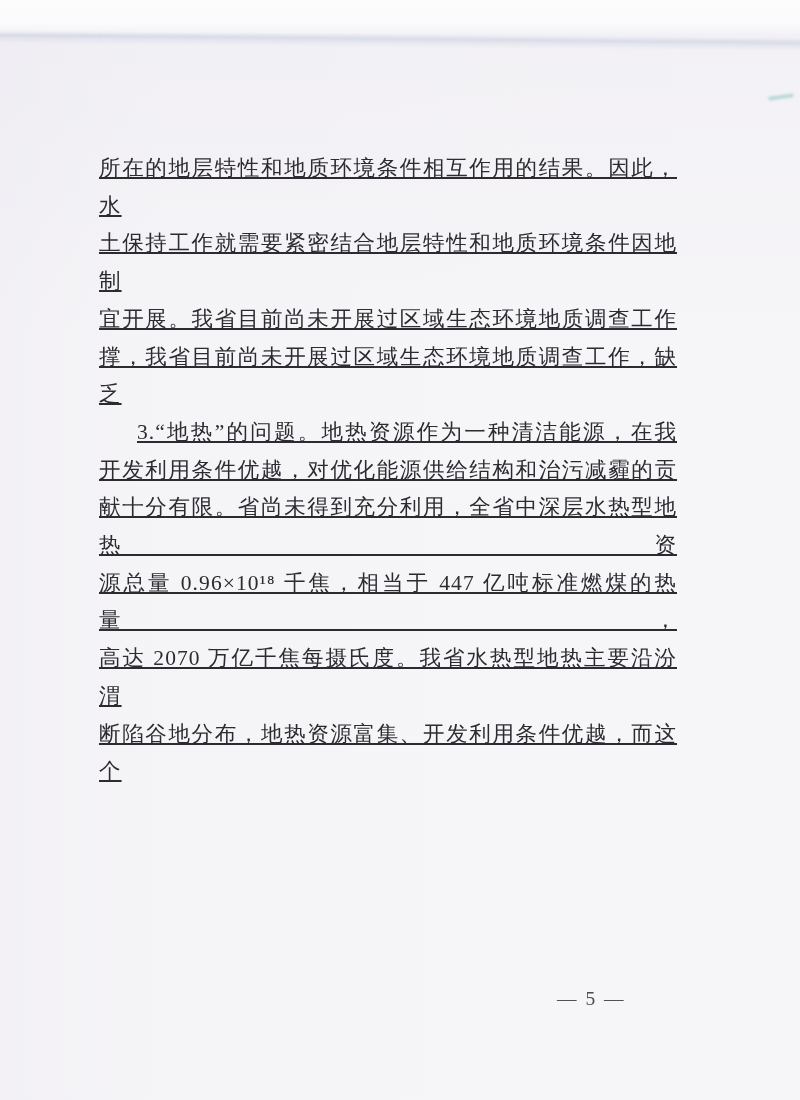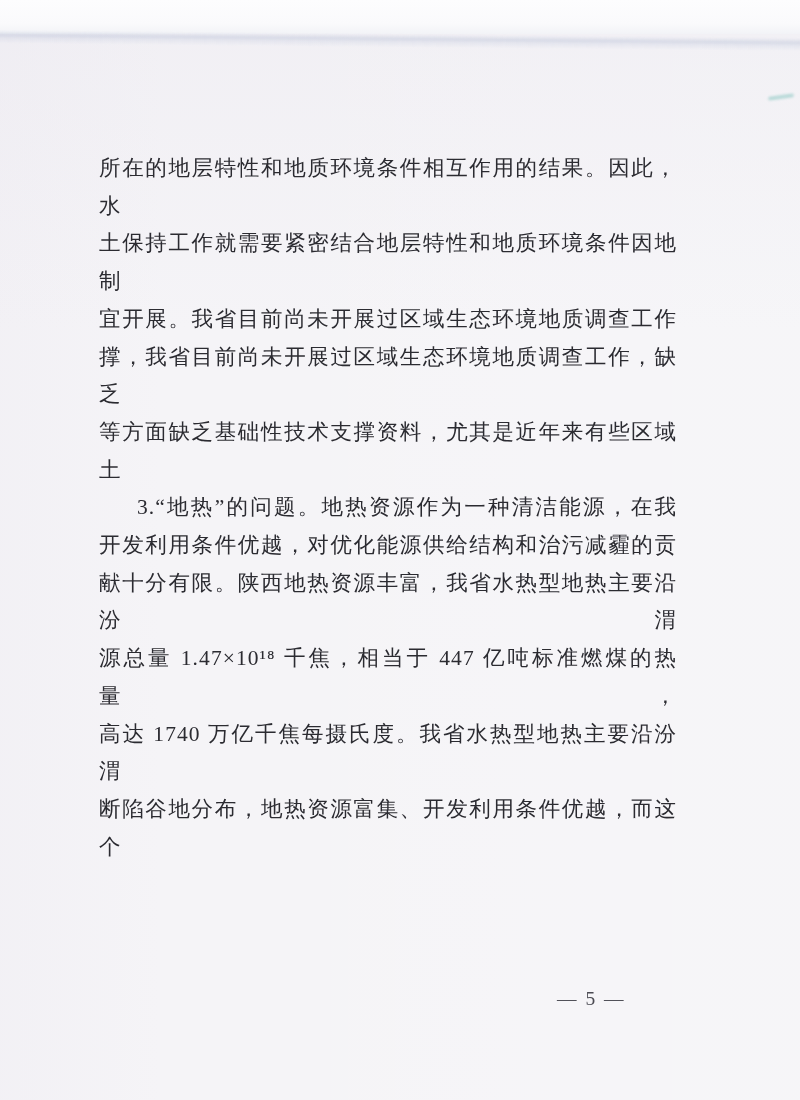--- a/index.html
+++ b/index.html
@@ -68,21 +68,21 @@
   .content {
     position: absolute;
     left: 99px;
     top: 150px;
     width: 578px;
     color: var(--ink, #2b2b31);
     font-size: 21.5px;
     line-height: 37.7px;
     letter-spacing: 0.05em;
   }
-  .paragraph { margin: 0; }
+  .paragraph { margin: 0; text-decoration: underline; }
   .line {
     white-space: nowrap;
     text-align: justify;
     text-align-last: left;
   }
   .line.fill {
     white-space: normal;
     text-align-last: justify;
   }
   .line.indent {
@@ -105,25 +105,24 @@
   <div class="paper-tone"></div>
   <div class="scan-top-light"></div>
   <div class="scan-band"></div>
   <div class="scan-smudge"></div>
   <div class="content" id="doc-body">
       <div class="paragraph">
         <div class="line fill">所在的地层特性和地质环境条件相互作用的结果。因此，水</div>
         <div class="line fill">土保持工作就需要紧密结合地层特性和地质环境条件因地制</div>
         <div class="line fill">宜开展。我省目前尚未开展过区域生态环境地质调查工作</div>
         <div class="line fill">撑，我省目前尚未开展过区域生态环境地质调查工作，缺乏</div>
-        <div class="line fill">等方面缺乏基础性技术支撑资料，尤其是近年来有些区域土</div>
       </div>
       <div class="paragraph">
         <div class="line indent fill">3.“地热”的问题。地热资源作为一种清洁能源，在我</div>
         <div class="line fill">开发利用条件优越，对优化能源供给结构和治污减霾的贡</div>
-        <div class="line fill">献十分有限。陕西地热资源丰富，我省水热型地热主要沿汾渭</div>
-        <div class="line fill">源总量 1.47×10¹⁸ 千焦，相当于 447 亿吨标准燃煤的热量，</div>
-        <div class="line fill">高达 1740 万亿千焦每摄氏度。我省水热型地热主要沿汾渭</div>
+        <div class="line fill">献十分有限。省尚未得到充分利用，全省中深层水热型地热资</div>
+        <div class="line fill">源总量 0.96×10¹⁸ 千焦，相当于 447 亿吨标准燃煤的热量，</div>
+        <div class="line fill">高达 2070 万亿千焦每摄氏度。我省水热型地热主要沿汾渭</div>
         <div class="line fill">断陷谷地分布，地热资源富集、开发利用条件优越，而这个</div>
       </div>
     </div>
   <div class="pageno">— 5 —</div>
 </div>
 
 </body></html>

